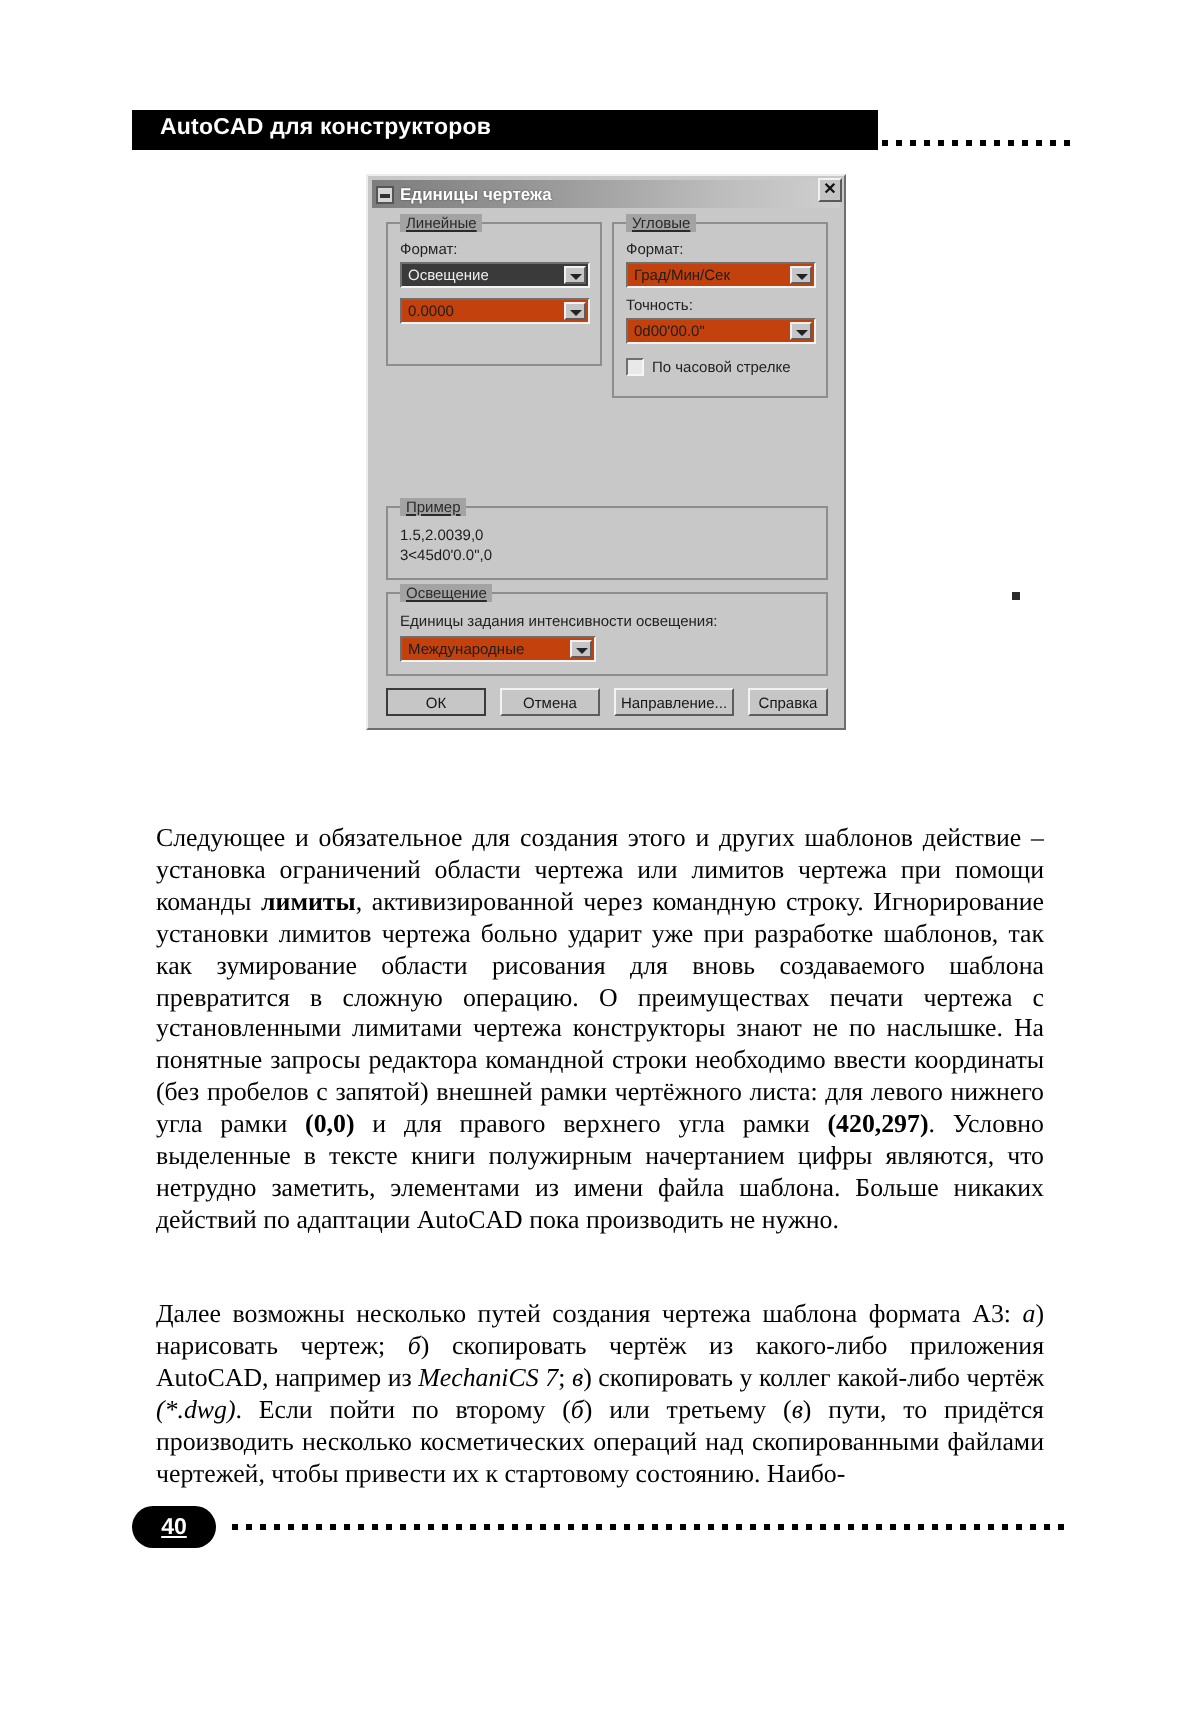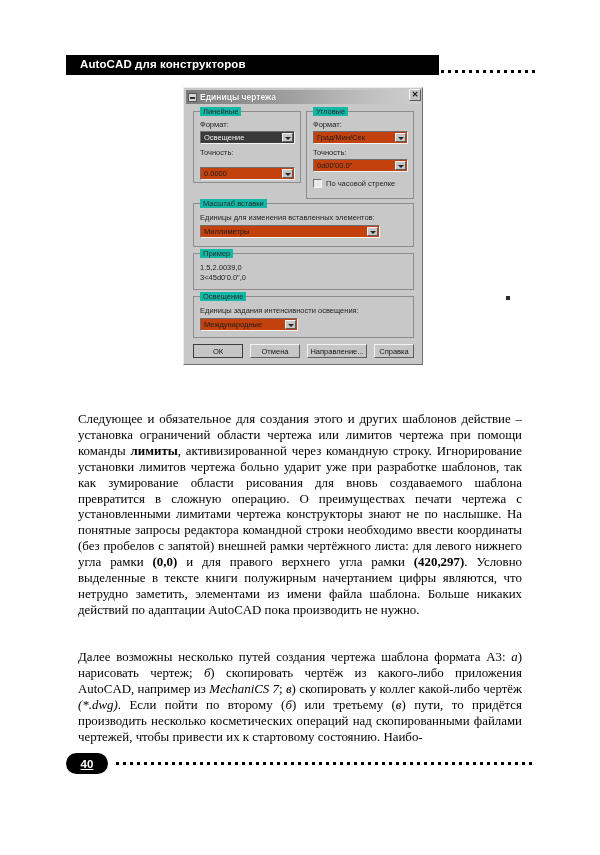--- a/index.html
+++ b/index.html
@@ -129,25 +129,26 @@
   .group {
     position: absolute;
     border: 1px solid #8d8d8d;
     box-sizing: border-box;
     background: transparent;
   }
   .group-legend {
     position: absolute;
     top: -5px;
     left: 6px;
-    background: #14b8a6;
+    background: #a3a3a3;
     padding: 0 3px;
     font-size: 7.5px;
     color: #2a2a2a;
     white-space: nowrap;
+    text-decoration: underline;
   }
   .lbl {
     position: absolute;
     font-size: 7.5px;
     color: #222;
     white-space: nowrap;
   }
 
   
   .combo {
@@ -363,21 +364,21 @@
     <div class="titlebar-close">✕</div>
 
     <div class="group" style="left:9px; top:23px; width:108px; height:72px;">
       <span class="group-legend">Линейные</span>
       <span class="lbl" style="left:6px; top:8px;">Формат:</span>
       <div class="combo selected" style="left:6px; top:19px; width:95px;">
         <span class="val">Освещение</span>
         <span class="arrow"></span>
       </div>
       <span class="lbl" style="left:6px; top:36px;">Точность:</span>
-      <div class="combo" style="left:6px; top:55px; width:95px;">
+      <div class="combo" style="left:6px; top:37px; width:95px;">
         <span class="val">0.0000</span>
         <span class="arrow"></span>
       </div>
     </div>
 
     <div class="group" style="left:122px; top:23px; width:108px; height:88px;">
       <span class="group-legend">Угловые</span>
       <span class="lbl" style="left:6px; top:8px;">Формат:</span>
       <div class="combo" style="left:6px; top:19px; width:95px;">
         <span class="val">Град/Мин/Сек</span>
@@ -387,28 +388,20 @@
       <div class="combo" style="left:6px; top:47px; width:95px;">
         <span class="val">0d00'00.0"</span>
         <span class="arrow"></span>
       </div>
       <div class="checkrow" style="left:6px; top:67px;">
         <span class="checkbox"></span>
         <span class="ctext">По часовой стрелке</span>
       </div>
     </div>
 
-    <div class="group" style="left:9px; top:115px; width:221px; height:44px;">
-      <span class="group-legend">Масштаб вставки</span>
-      <span class="lbl" style="left:6px; top:9px;">Единицы для изменения вставленных элементов:</span>
-      <div class="combo" style="left:6px; top:21px; width:180px;">
-        <span class="val">Миллиметры</span>
-        <span class="arrow"></span>
-      </div>
-    </div>
 
     <div class="group" style="left:9px; top:165px; width:221px; height:37px;">
       <span class="group-legend">Пример</span>
       <span class="ex-line" style="left:6px; top:9px;">1.5,2.0039,0</span>
       <span class="ex-line" style="left:6px; top:19px;">3&lt;45d0'0.0",0</span>
     </div>
 
     <div class="group" style="left:9px; top:208px; width:221px; height:42px;">
       <span class="group-legend">Освещение</span>
       <span class="lbl" style="left:6px; top:9px;">Единицы задания интенсивности освещения:</span>

